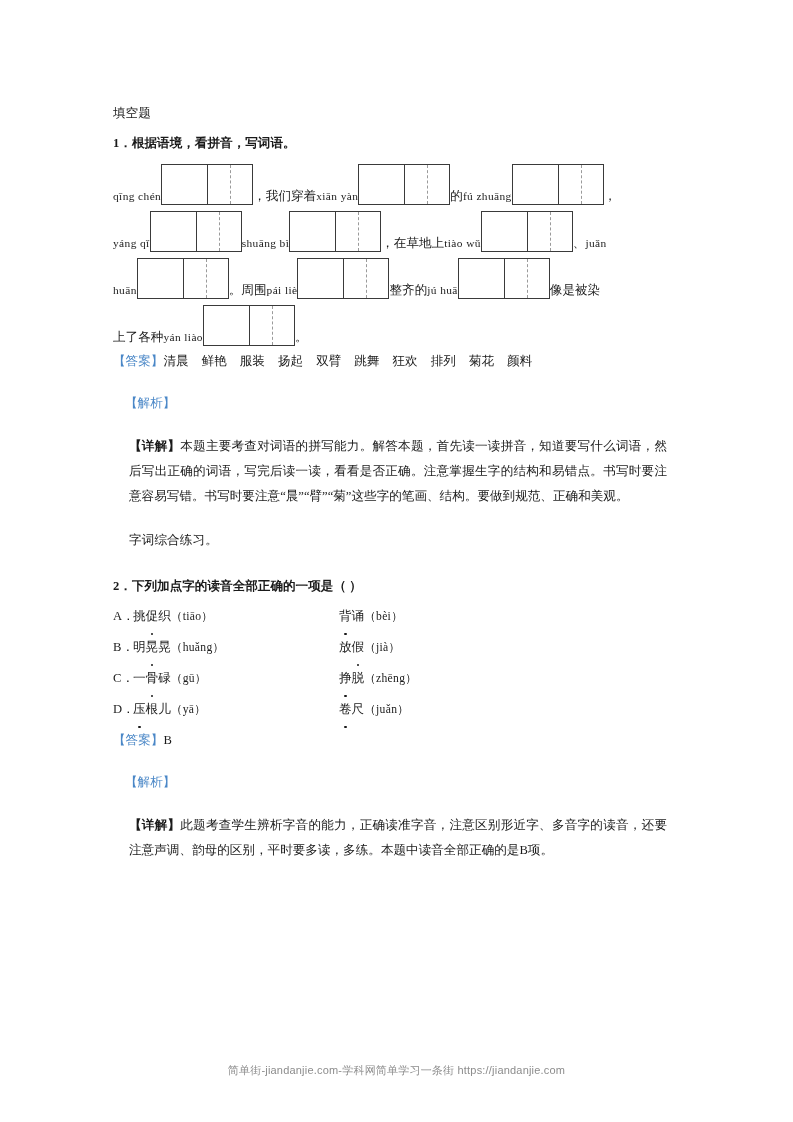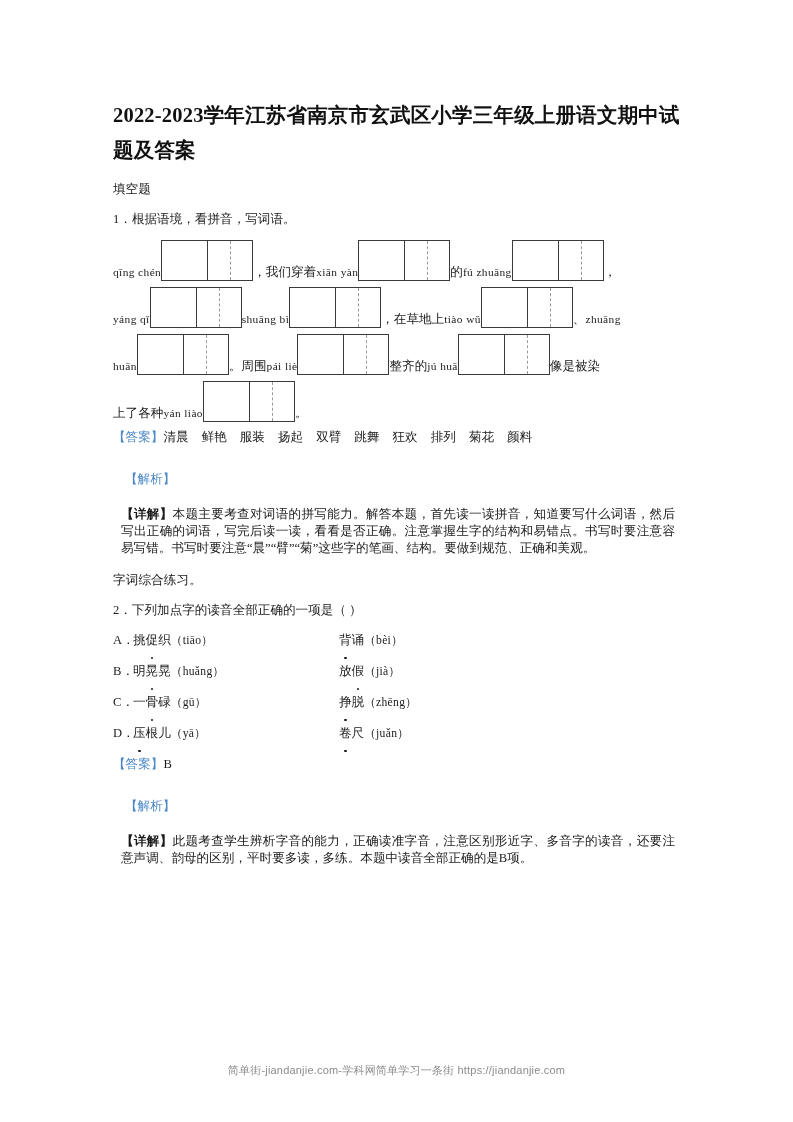--- a/index.html
+++ b/index.html
@@ -31,47 +31,47 @@
     line-height: 35px;
     letter-spacing: 0.2px;
     margin: 0 0 6px 0;
     color: #111;
   }
 
   
   .para {
     font-size: 12.6px;
     line-height: 30px;
-    margin: 0;
+    margin: 16px;
     color: #1a1a1a;
     letter-spacing: 0.1px;
   }
   .section-label { font-size: 12.6px; line-height: 30px; margin: 0; }
-  .q-stem { font-size: 12.6px; line-height: 30px; margin: 0; }
+  .q-stem { font-size: 12.6px; line-height: 30px; margin: 0; font-weight: bold; }
 
   
   .tag-blue {
     color: #4a87c7;
     text-align: right;
   }
   .ans-line {
     font-size: 12.6px;
     line-height: 30px;
     margin: 0;
   }
   .ans-words span.w { margin-right: 13px; }
   .jiexi-line {
     font-size: 12.6px;
     line-height: 30px;
     margin: 12px;
   }
   .xiangjie {
     font-size: 12.6px;
-    line-height: 17px;
-    margin: 8px;
+    line-height: 25px;
+    margin: 16px;
     text-align: justify;
   }
   .xiangjie b { font-weight: bold; }
 
   
   .pyrow {
     display: flex;
     align-items: flex-end;
     flex-wrap: nowrap;
     height: 47px;
@@ -168,21 +168,20 @@
     color: #8c8c8c;
     font-family: "Liberation Sans", "DejaVu Sans", sans-serif;
     letter-spacing: 0.2px;
   }
 </style>
 </head>
 <body>
 
 <div class="page">
 
-  <h1 class="doc-title">2022-2023学年江苏省南京市玄武区小学三年级上册语文期中试题及答案</h1>
 
   <p class="section-label">填空题</p>
 
   <p class="q-stem">1．根据语境，看拼音，写词语。</p>
 
   <div id="q1-rows">
       <div class="pyrow">
         <span class="txt py">qīng chén</span>
         <span class="gridbox">
           <span class="cell"></span>
@@ -213,21 +212,21 @@
           <span class="cell"></span>
           <span class="cell dashed"></span>
         </span>
         <span class="txt hz">，在草地上</span>
         <span class="txt py">tiào wǔ</span>
         <span class="gridbox">
           <span class="cell"></span>
           <span class="cell dashed"></span>
         </span>
         <span class="txt hz">、</span>
-        <span class="txt py">zhuāng</span>
+        <span class="txt py">juǎn</span>
       </div>
       <div class="pyrow">
         <span class="txt py">huān</span>
         <span class="gridbox">
           <span class="cell"></span>
           <span class="cell dashed"></span>
         </span>
         <span class="txt hz">。周围</span>
         <span class="txt py">pái liè</span>
         <span class="gridbox">

